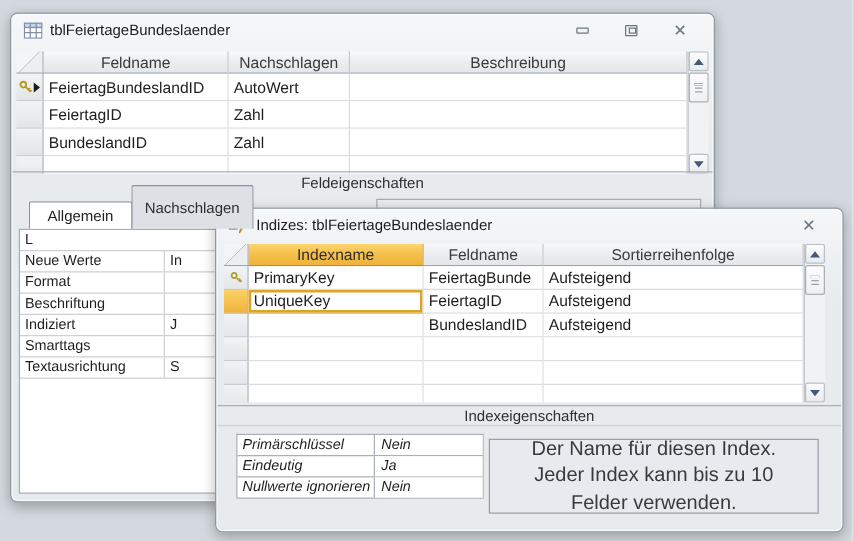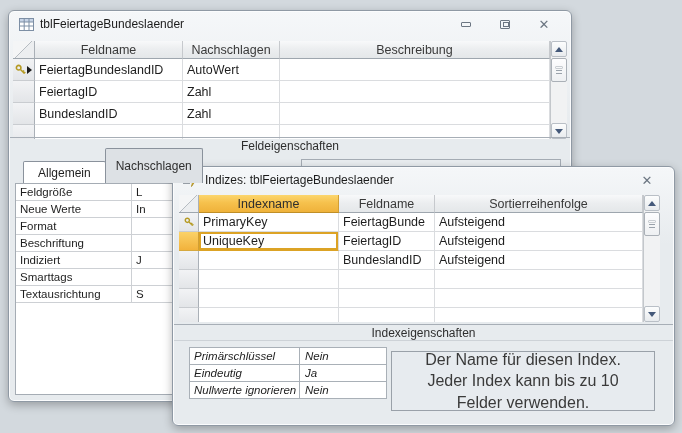--- a/index.html
+++ b/index.html
@@ -173,21 +173,20 @@
 
     <div class="fhelp"></div>
 
     <div class="tabs">
       <div class="tab active">Allgemein</div>
       <div class="tab inactive">Nachschlagen</div>
     </div>
 
     <div class="pprops">
       <div class="prow">
-        <div class="plabel">Feldgröße</div>
         <div class="pvalue">L</div>
       </div>
       <div class="prow">
         <div class="plabel">Neue Werte</div>
         <div class="pvalue">In</div>
       </div>
       <div class="prow">
         <div class="plabel">Format</div>
         <div class="pvalue"></div>
       </div>

